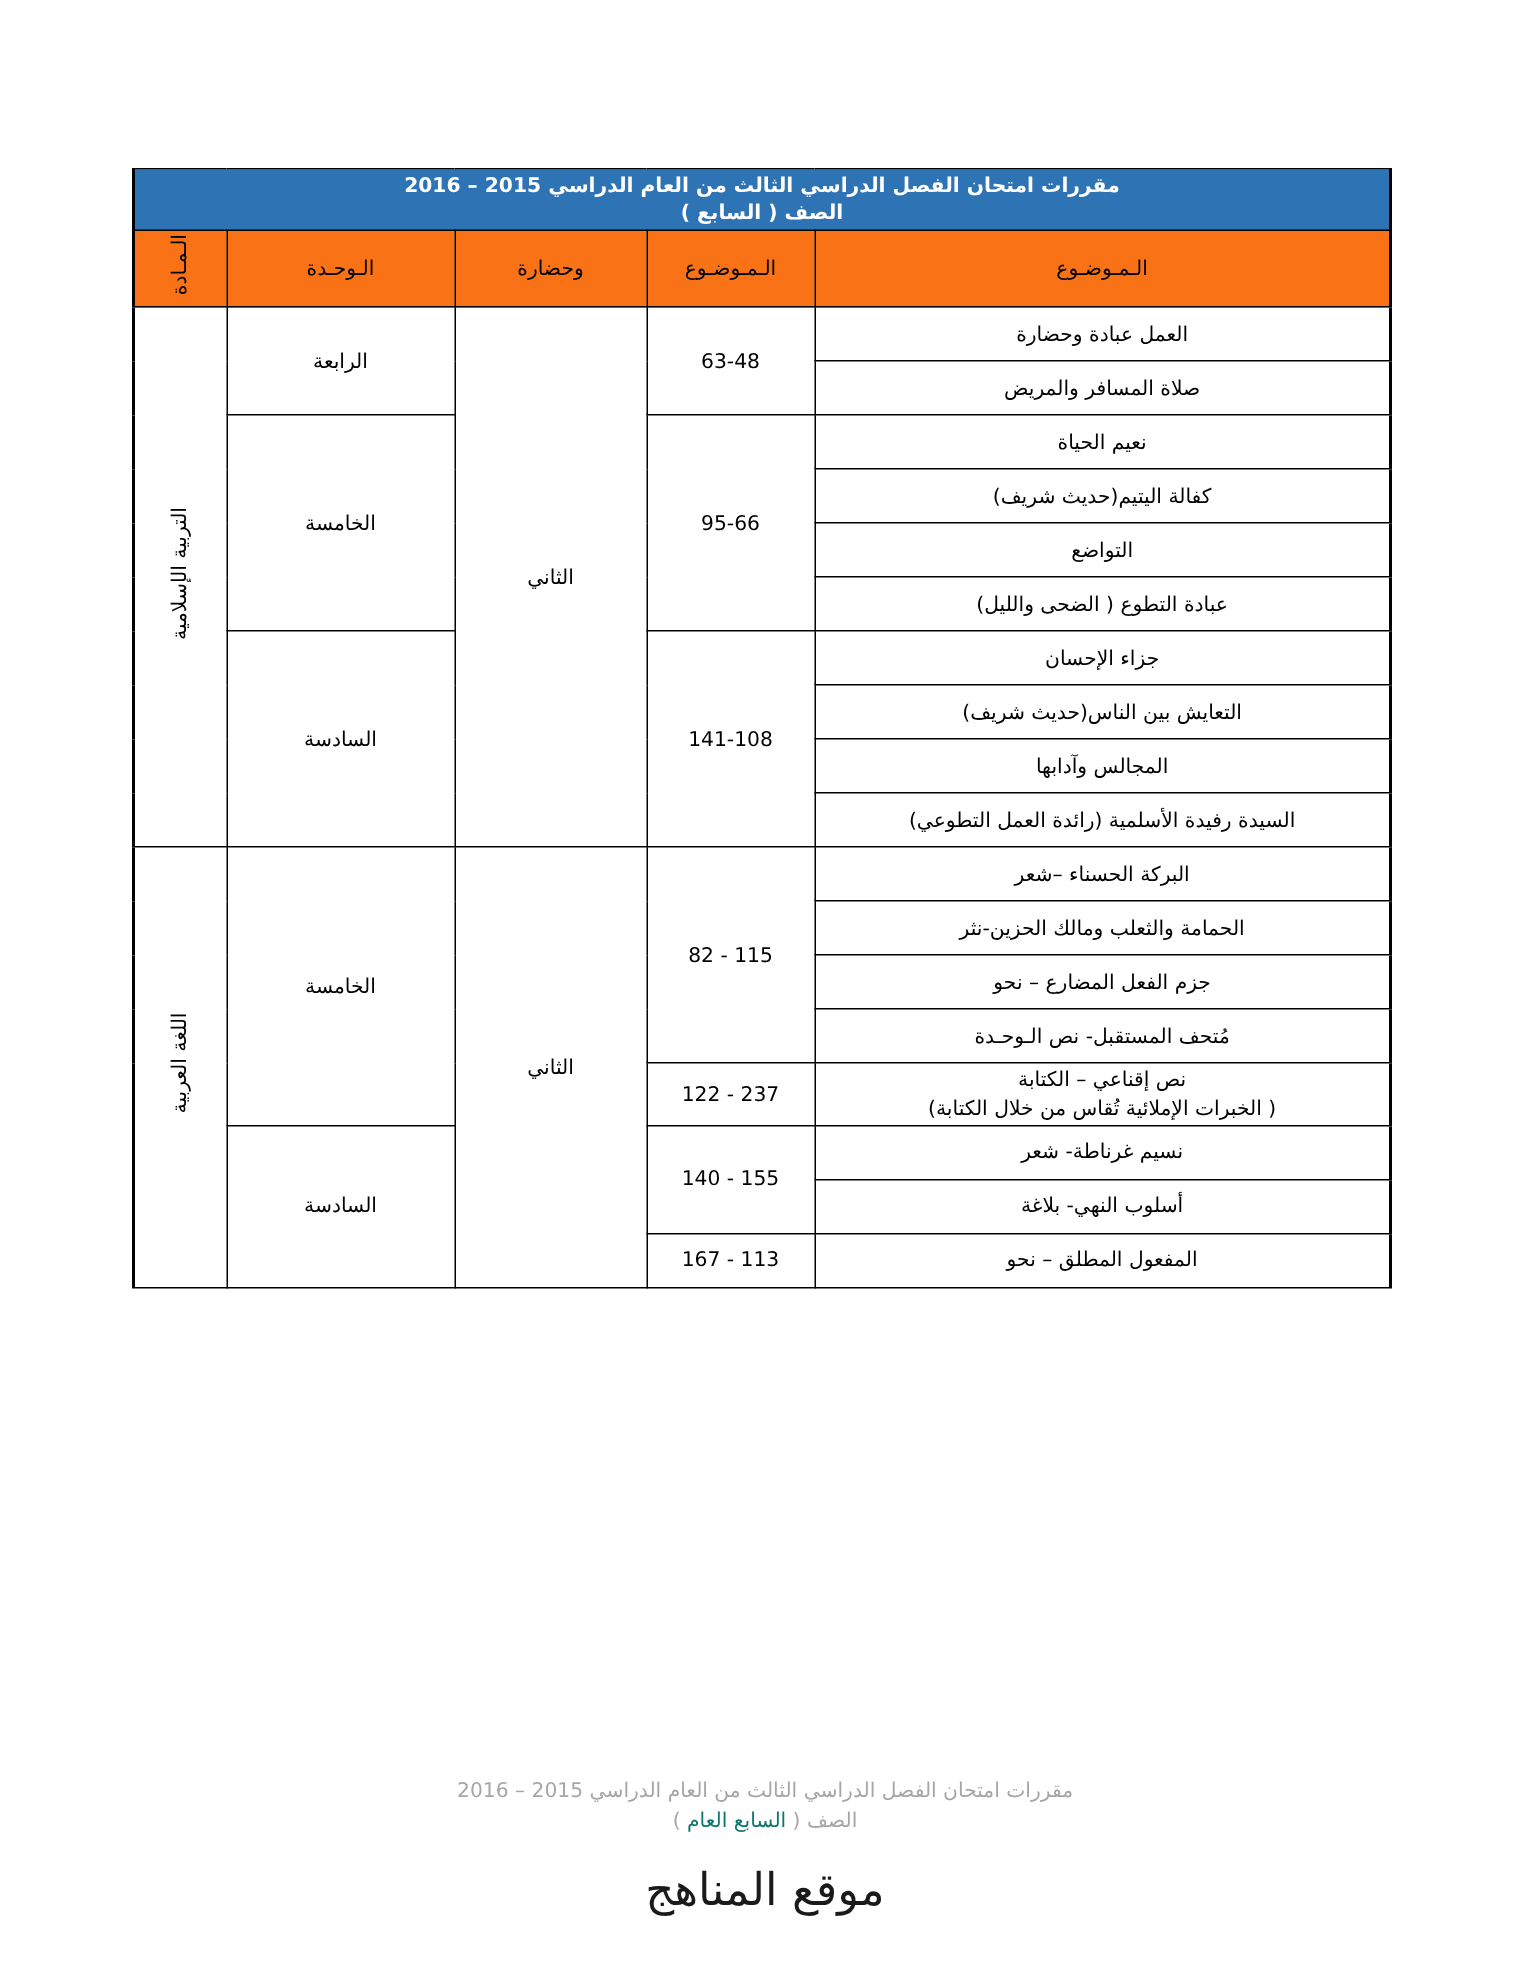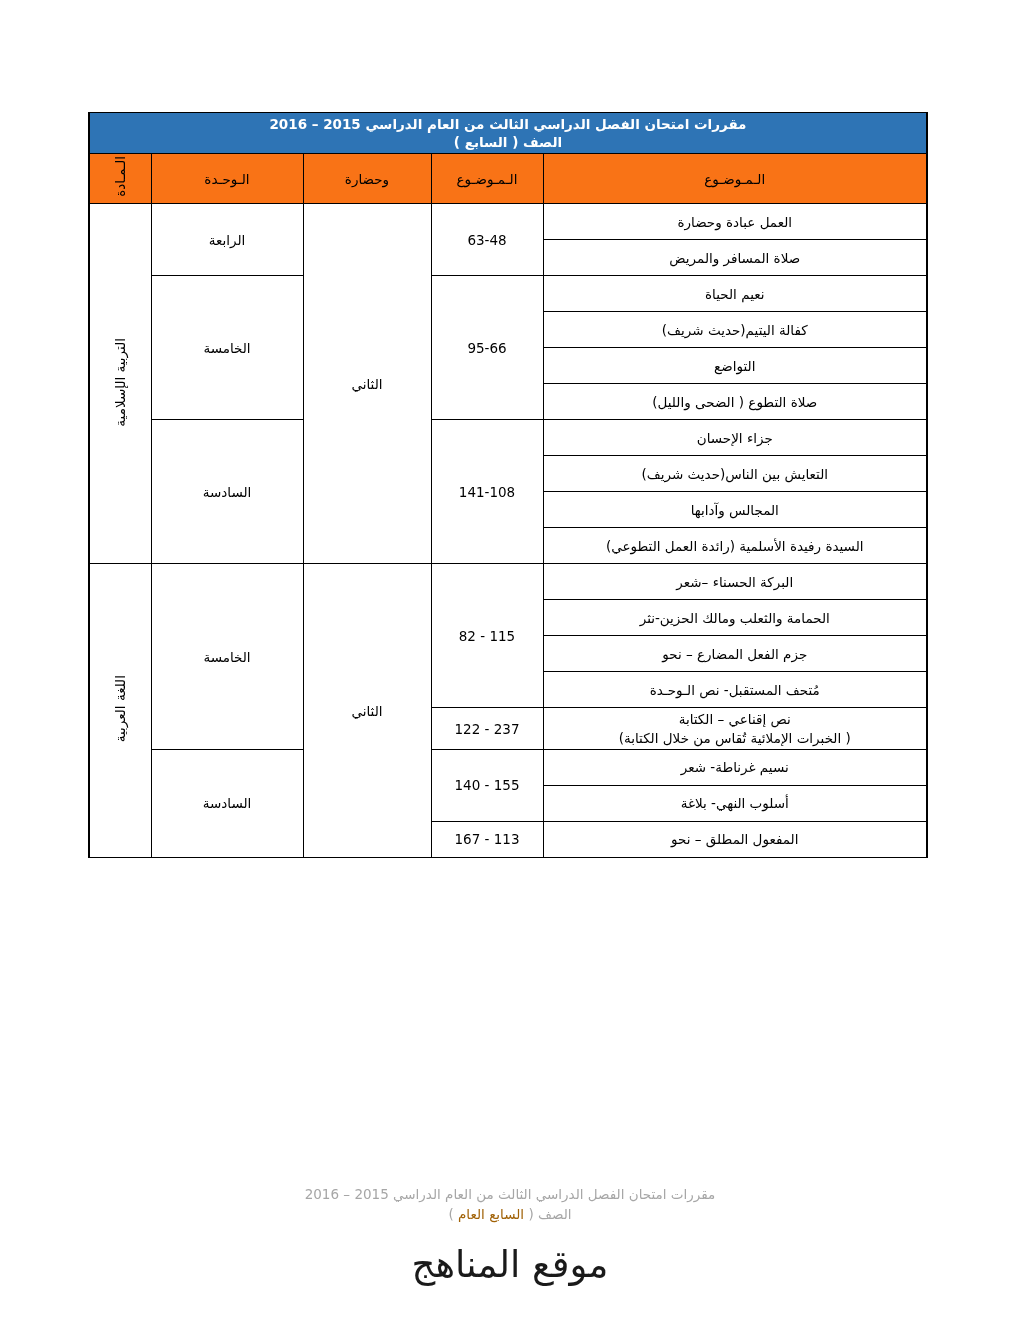--- a/index.html
+++ b/index.html
@@ -113,24 +113,24 @@
     letter-spacing: 0px;
   }
   .ghost-title {
     margin-top: 4px;
     color: #a6a6a6;
     font-size: 13.5px;
     letter-spacing: 1.2px;
     line-height: 1.5;
     direction: rtl;
   }
-  .ghost-title .hl { color: #a16207; }
+  .ghost-title .hl { color: #0f766e; }
   .manahej {
     margin-top: 18px;
-    font-size: 37px;
+    font-size: 30px;
     color: #1a1a1a;
     direction: rtl;
     font-family: "DejaVu Sans", sans-serif;
   }
 </style>
 </head>
 <body>
 
 <div class="page">
 
@@ -180,21 +180,21 @@
           <td class="page-cell" rowspan="4">95-66</td>
           <td class="unit-cell" rowspan="4">الخامسة</td>
         </tr>
         <tr class="topic-row">
           <td class="topic-cell outer-right">كفالة اليتيم(حديث شريف)</td>
         </tr>
         <tr class="topic-row">
           <td class="topic-cell outer-right">التواضع</td>
         </tr>
         <tr class="topic-row">
-          <td class="topic-cell outer-right">صلاة التطوع ( الضحى والليل)</td>
+          <td class="topic-cell outer-right">عبادة التطوع ( الضحى والليل)</td>
         </tr>
 
         <tr class="topic-row">
           <td class="topic-cell outer-right">جزاء الإحسان</td>
           <td class="page-cell" rowspan="4">141-108</td>
           <td class="unit-cell" rowspan="4">السادسة</td>
         </tr>
         <tr class="topic-row">
           <td class="topic-cell outer-right">التعايش بين الناس(حديث شريف)</td>
         </tr>

